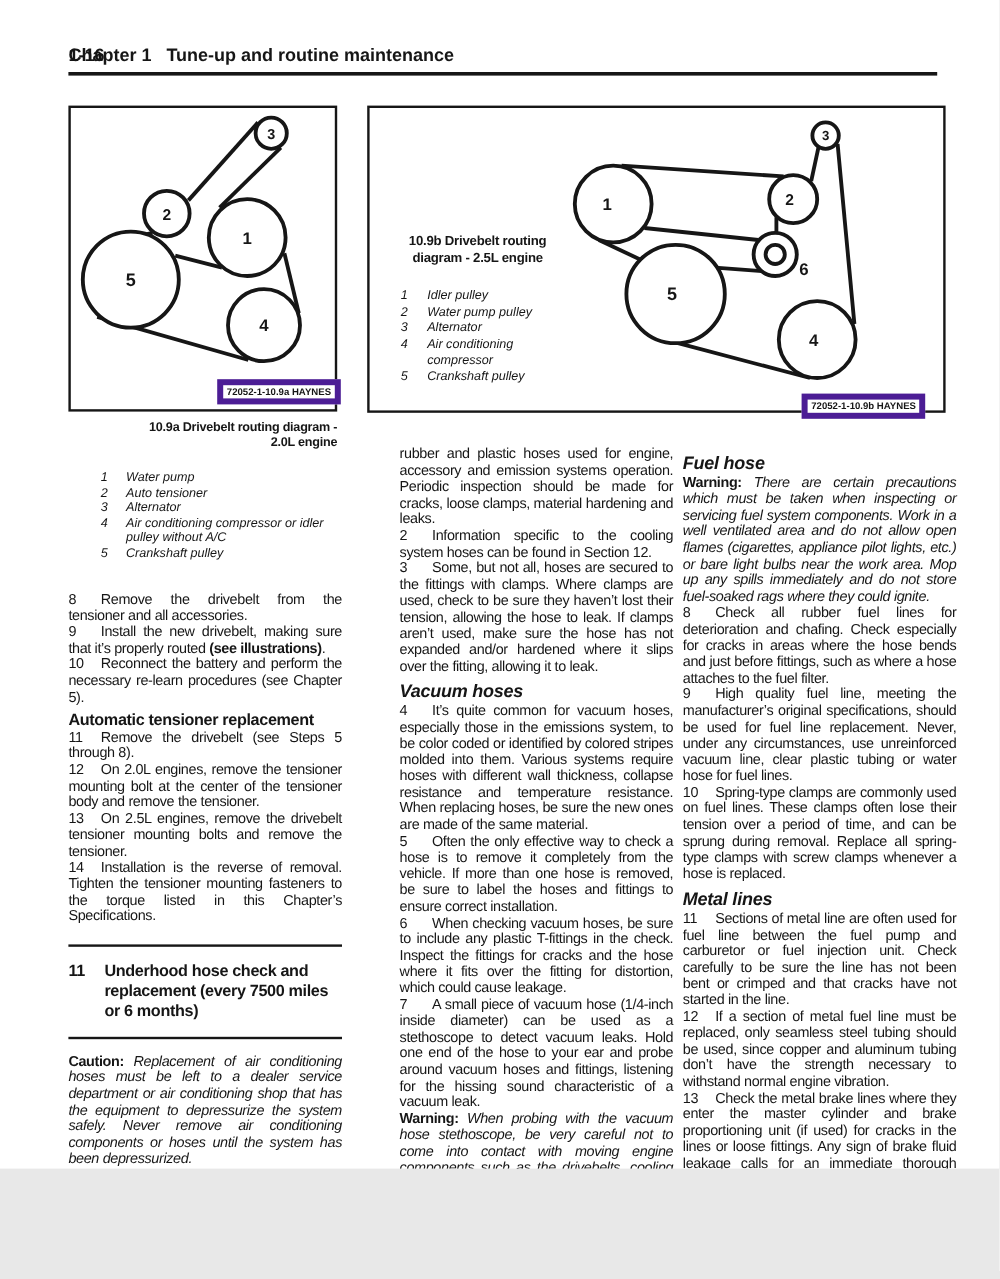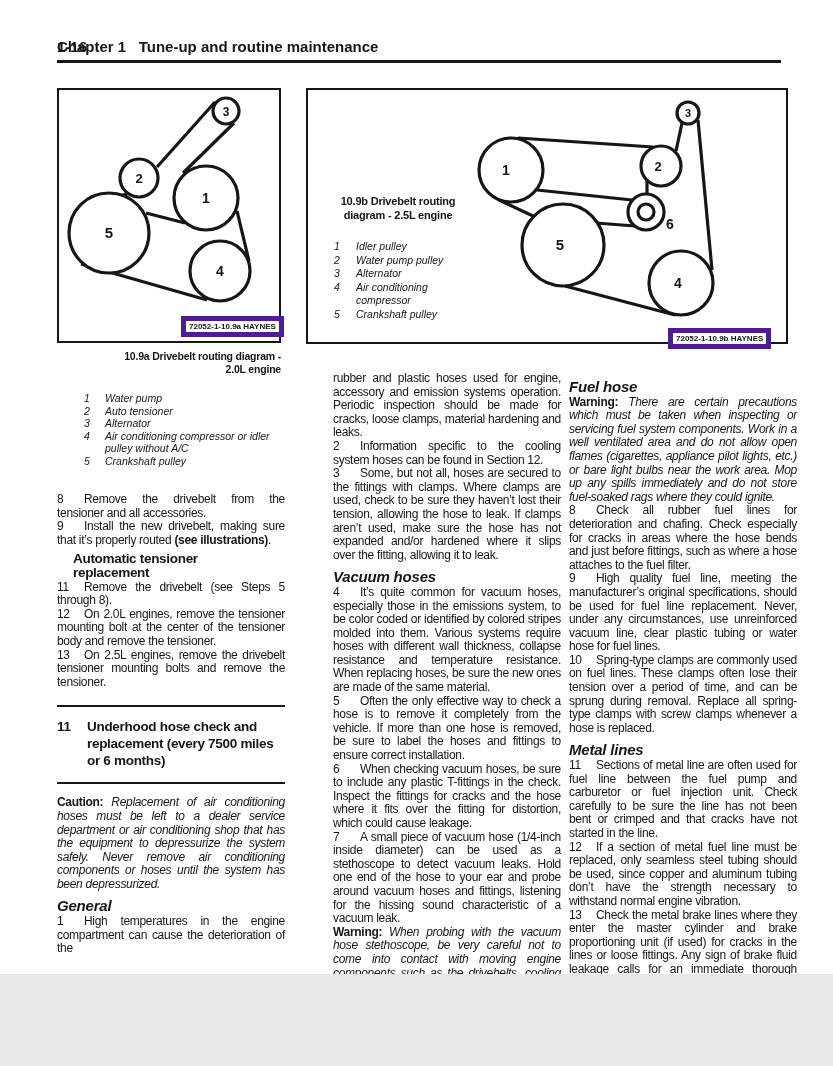--- a/index.html
+++ b/index.html
@@ -40,21 +40,21 @@
   .legend-a .llab{flex:1;}
   
   .col{position:absolute;width:228px;font-size:12px;line-height:13.6px;letter-spacing:-0.3px;}
   .col1{left:57px;top:493px;}
   .col2{left:307px;top:372px;margin-left:26px;}
   .col3{left:555px;top:372px;margin-left:14px;}
   .body-p{margin:0;text-align:justify;}
   .pnum{display:inline-block;width:27px;}
   .b{font-weight:bold;}
   .i{font-style:italic;}
-  .h2{font-size:13.5px;font-weight:bold;margin:5px 16px 1px;letter-spacing:-0.3px;}
+  .h2{font-size:13.5px;font-weight:bold;margin:5px 0 1px;letter-spacing:-0.3px;}
   .h2i{font-size:15px;font-weight:bold;font-style:italic;margin:8px 0 2px;letter-spacing:-0.2px;}
   .section-head{
     display:flex;margin:16px 0 12px;padding:11px 0 13px;
     border-top:2.5px solid #161616;border-bottom:2.5px solid #161616;
     font-size:13.5px;font-weight:bold;line-height:17px;
   }
   .snum{width:30px;flex:none;}
   .stext{flex:1;}
 </style>
 </head>
@@ -163,24 +163,26 @@
           <span class="lnum">5</span>
           <span class="llab">Crankshaft pulley</span>
         </div>
       </div>
     <div class="figcode figcode-b">72052-1-10.9b HAYNES</div>
   </div>
 
   <div class="col col1">
       <p class="body-p"><span class="pnum">8</span><span>Remove the drivebelt from the tensioner and all accessories.</span></p>
       <p class="body-p"><span class="pnum">9</span><span>Install the new drivebelt, making sure that it’s properly routed </span><span class="b">(see illustrations)</span><span>.</span></p>
+      <p class="body-p"><span class="pnum">10</span><span>Reconnect the battery and perform the necessary re-learn procedures (see Chapter 5).</span></p>
       <h3 class="h2">Automatic tensioner replacement</h3>
       <p class="body-p"><span class="pnum">11</span><span>Remove the drivebelt (see Steps 5 through 8).</span></p>
       <p class="body-p"><span class="pnum">12</span><span>On 2.0L engines, remove the tensioner mounting bolt at the center of the tensioner body and remove the tensioner.</span></p>
       <p class="body-p"><span class="pnum">13</span><span>On 2.5L engines, remove the drivebelt tensioner mounting bolts and remove the tensioner.</span></p>
+      <p class="body-p"><span class="pnum">14</span><span>Installation is the reverse of removal. Tighten the tensioner mounting fasteners to the torque listed in this Chapter’s Specifications.</span></p>
       <div class="section-head">
         <span class="snum">11</span>
         <span class="stext">Underhood hose check and replacement (every 7500 miles or 6 months)</span>
       </div>
       <p class="body-p"><span class="b">Caution: </span><span class="i">Replacement of air conditioning hoses must be left to a dealer service department or air conditioning shop that has the equipment to depressurize the system safely. Never remove air conditioning components or hoses until the system has been depressurized.</span></p>
       <h3 class="h2i">General</h3>
       <p class="body-p"><span class="pnum">1</span><span>High temperatures in the engine compartment can cause the deterioration of the</span></p>
     </div>
   <div class="col col2">
       <p class="body-p"><span>rubber and plastic hoses used for engine, accessory and emission systems operation. Periodic inspection should be made for cracks, loose clamps, material hardening and leaks.</span></p>

